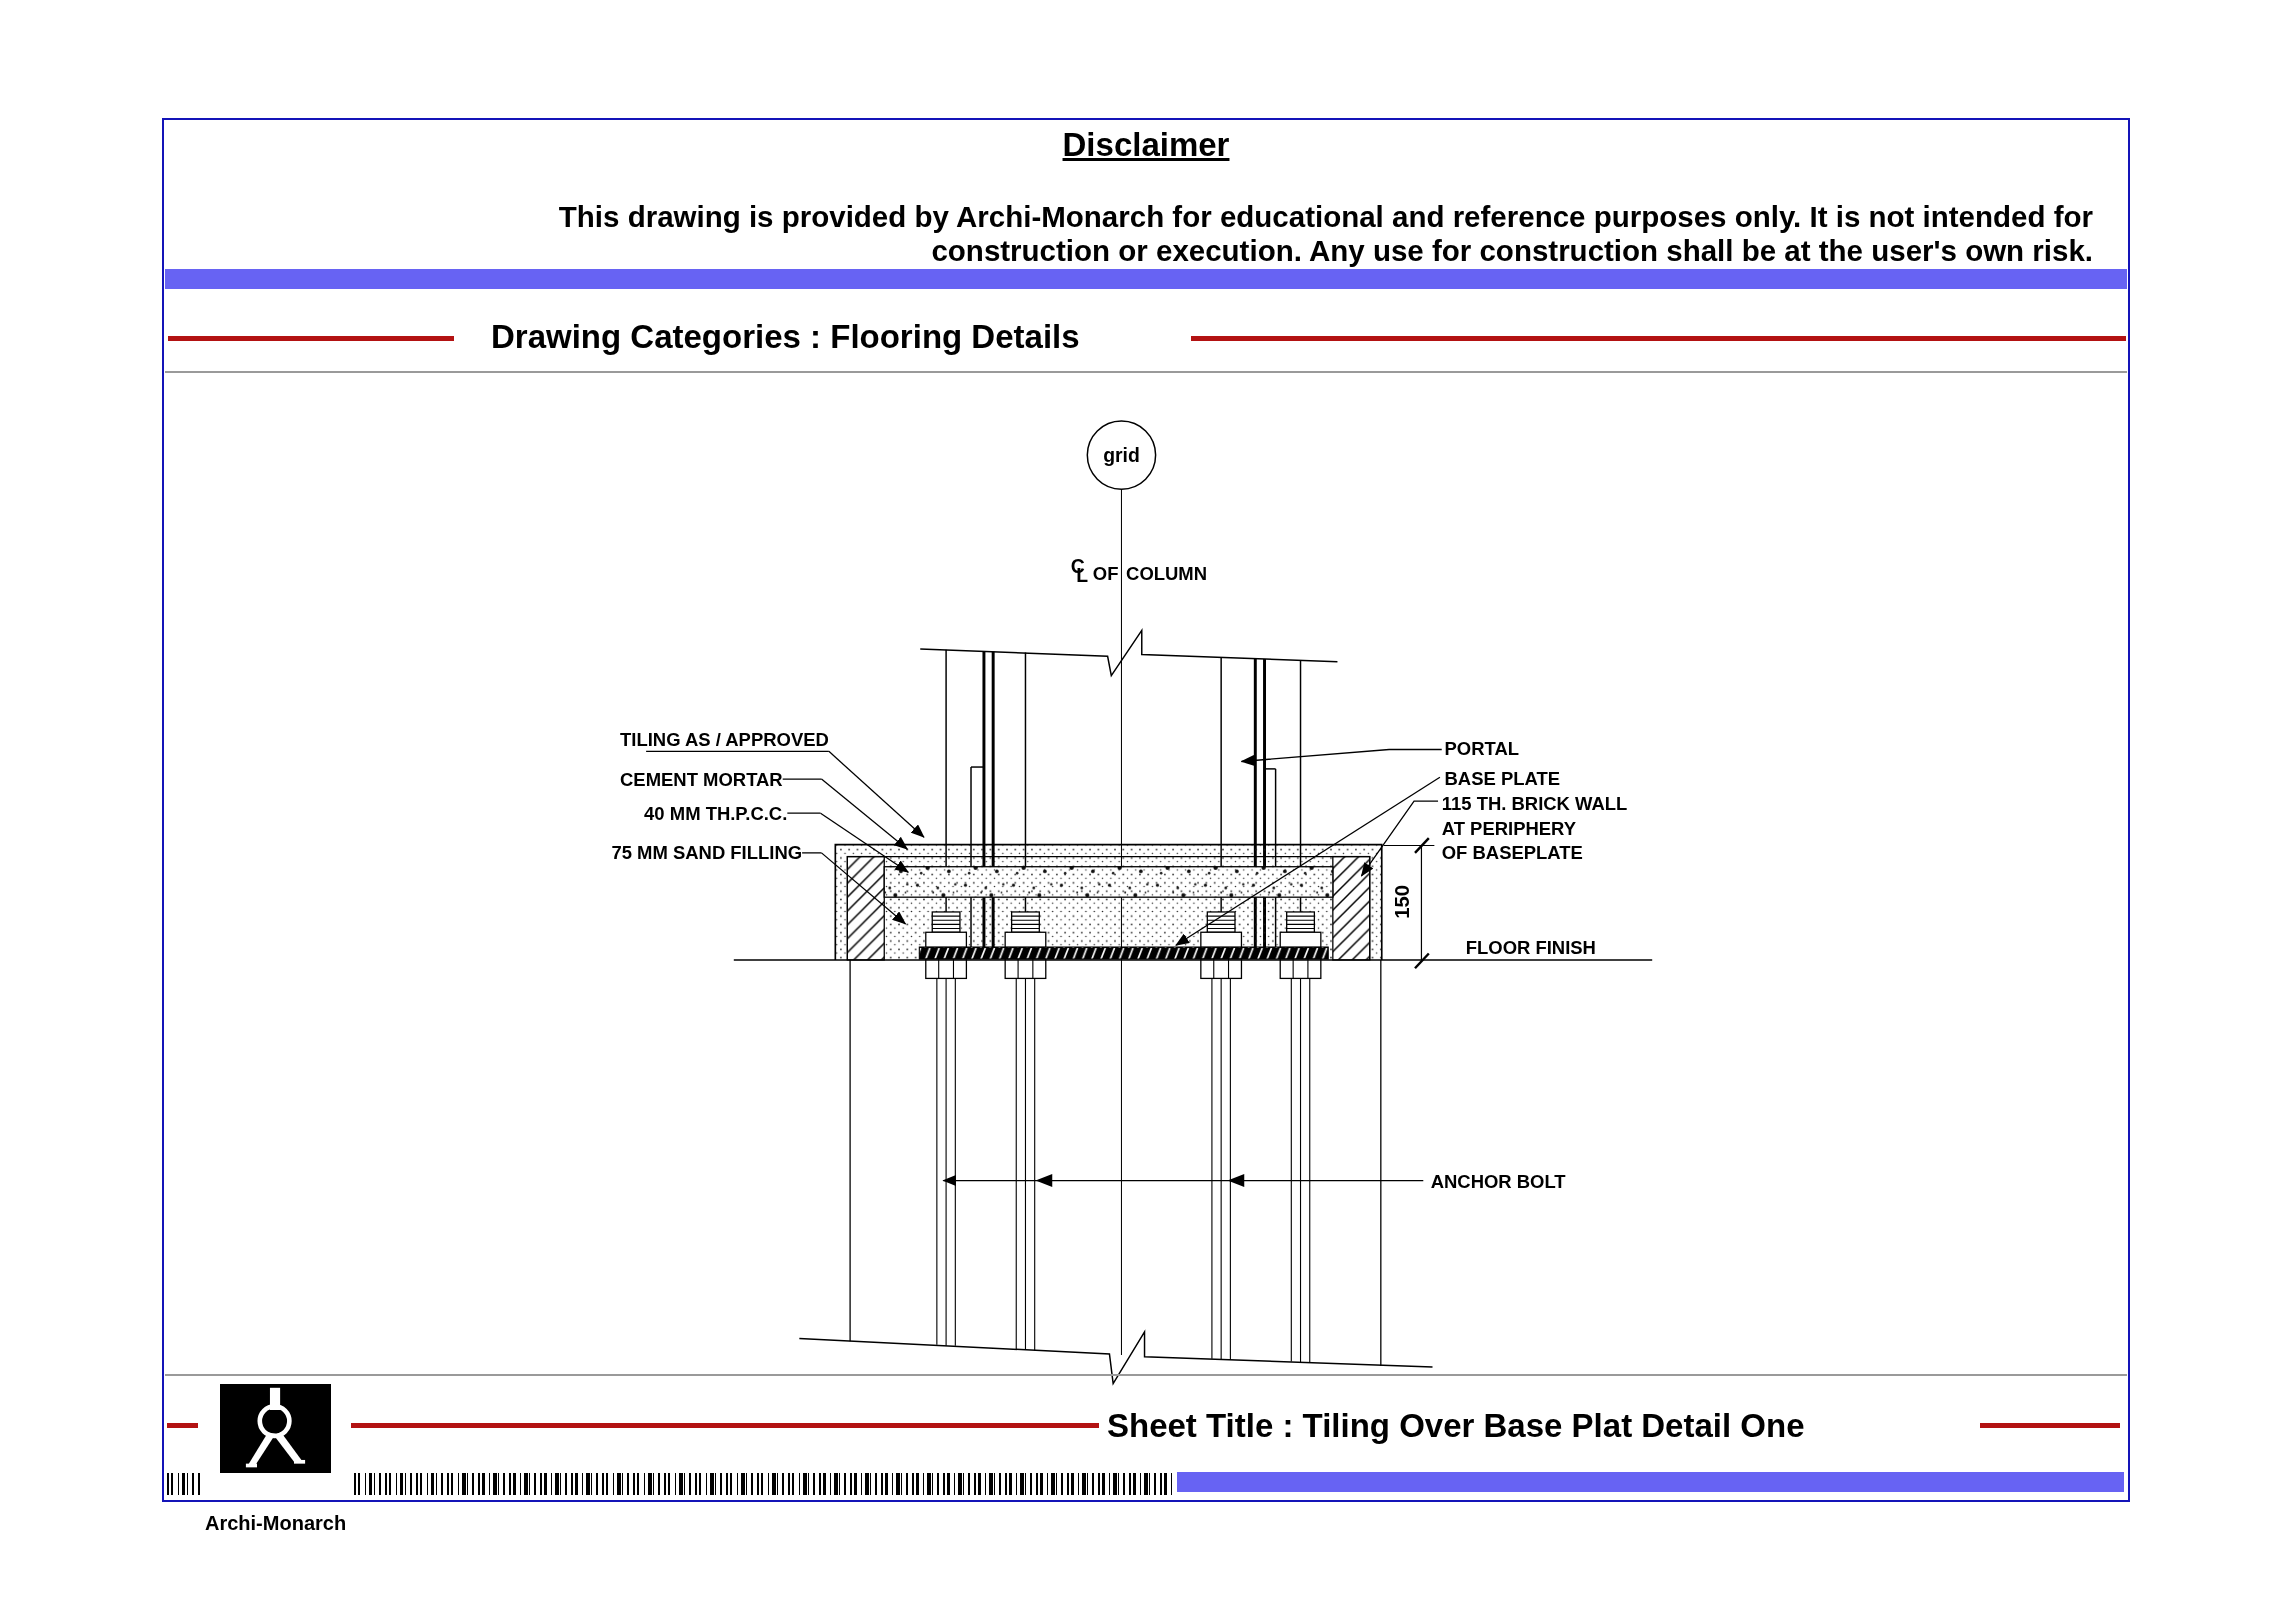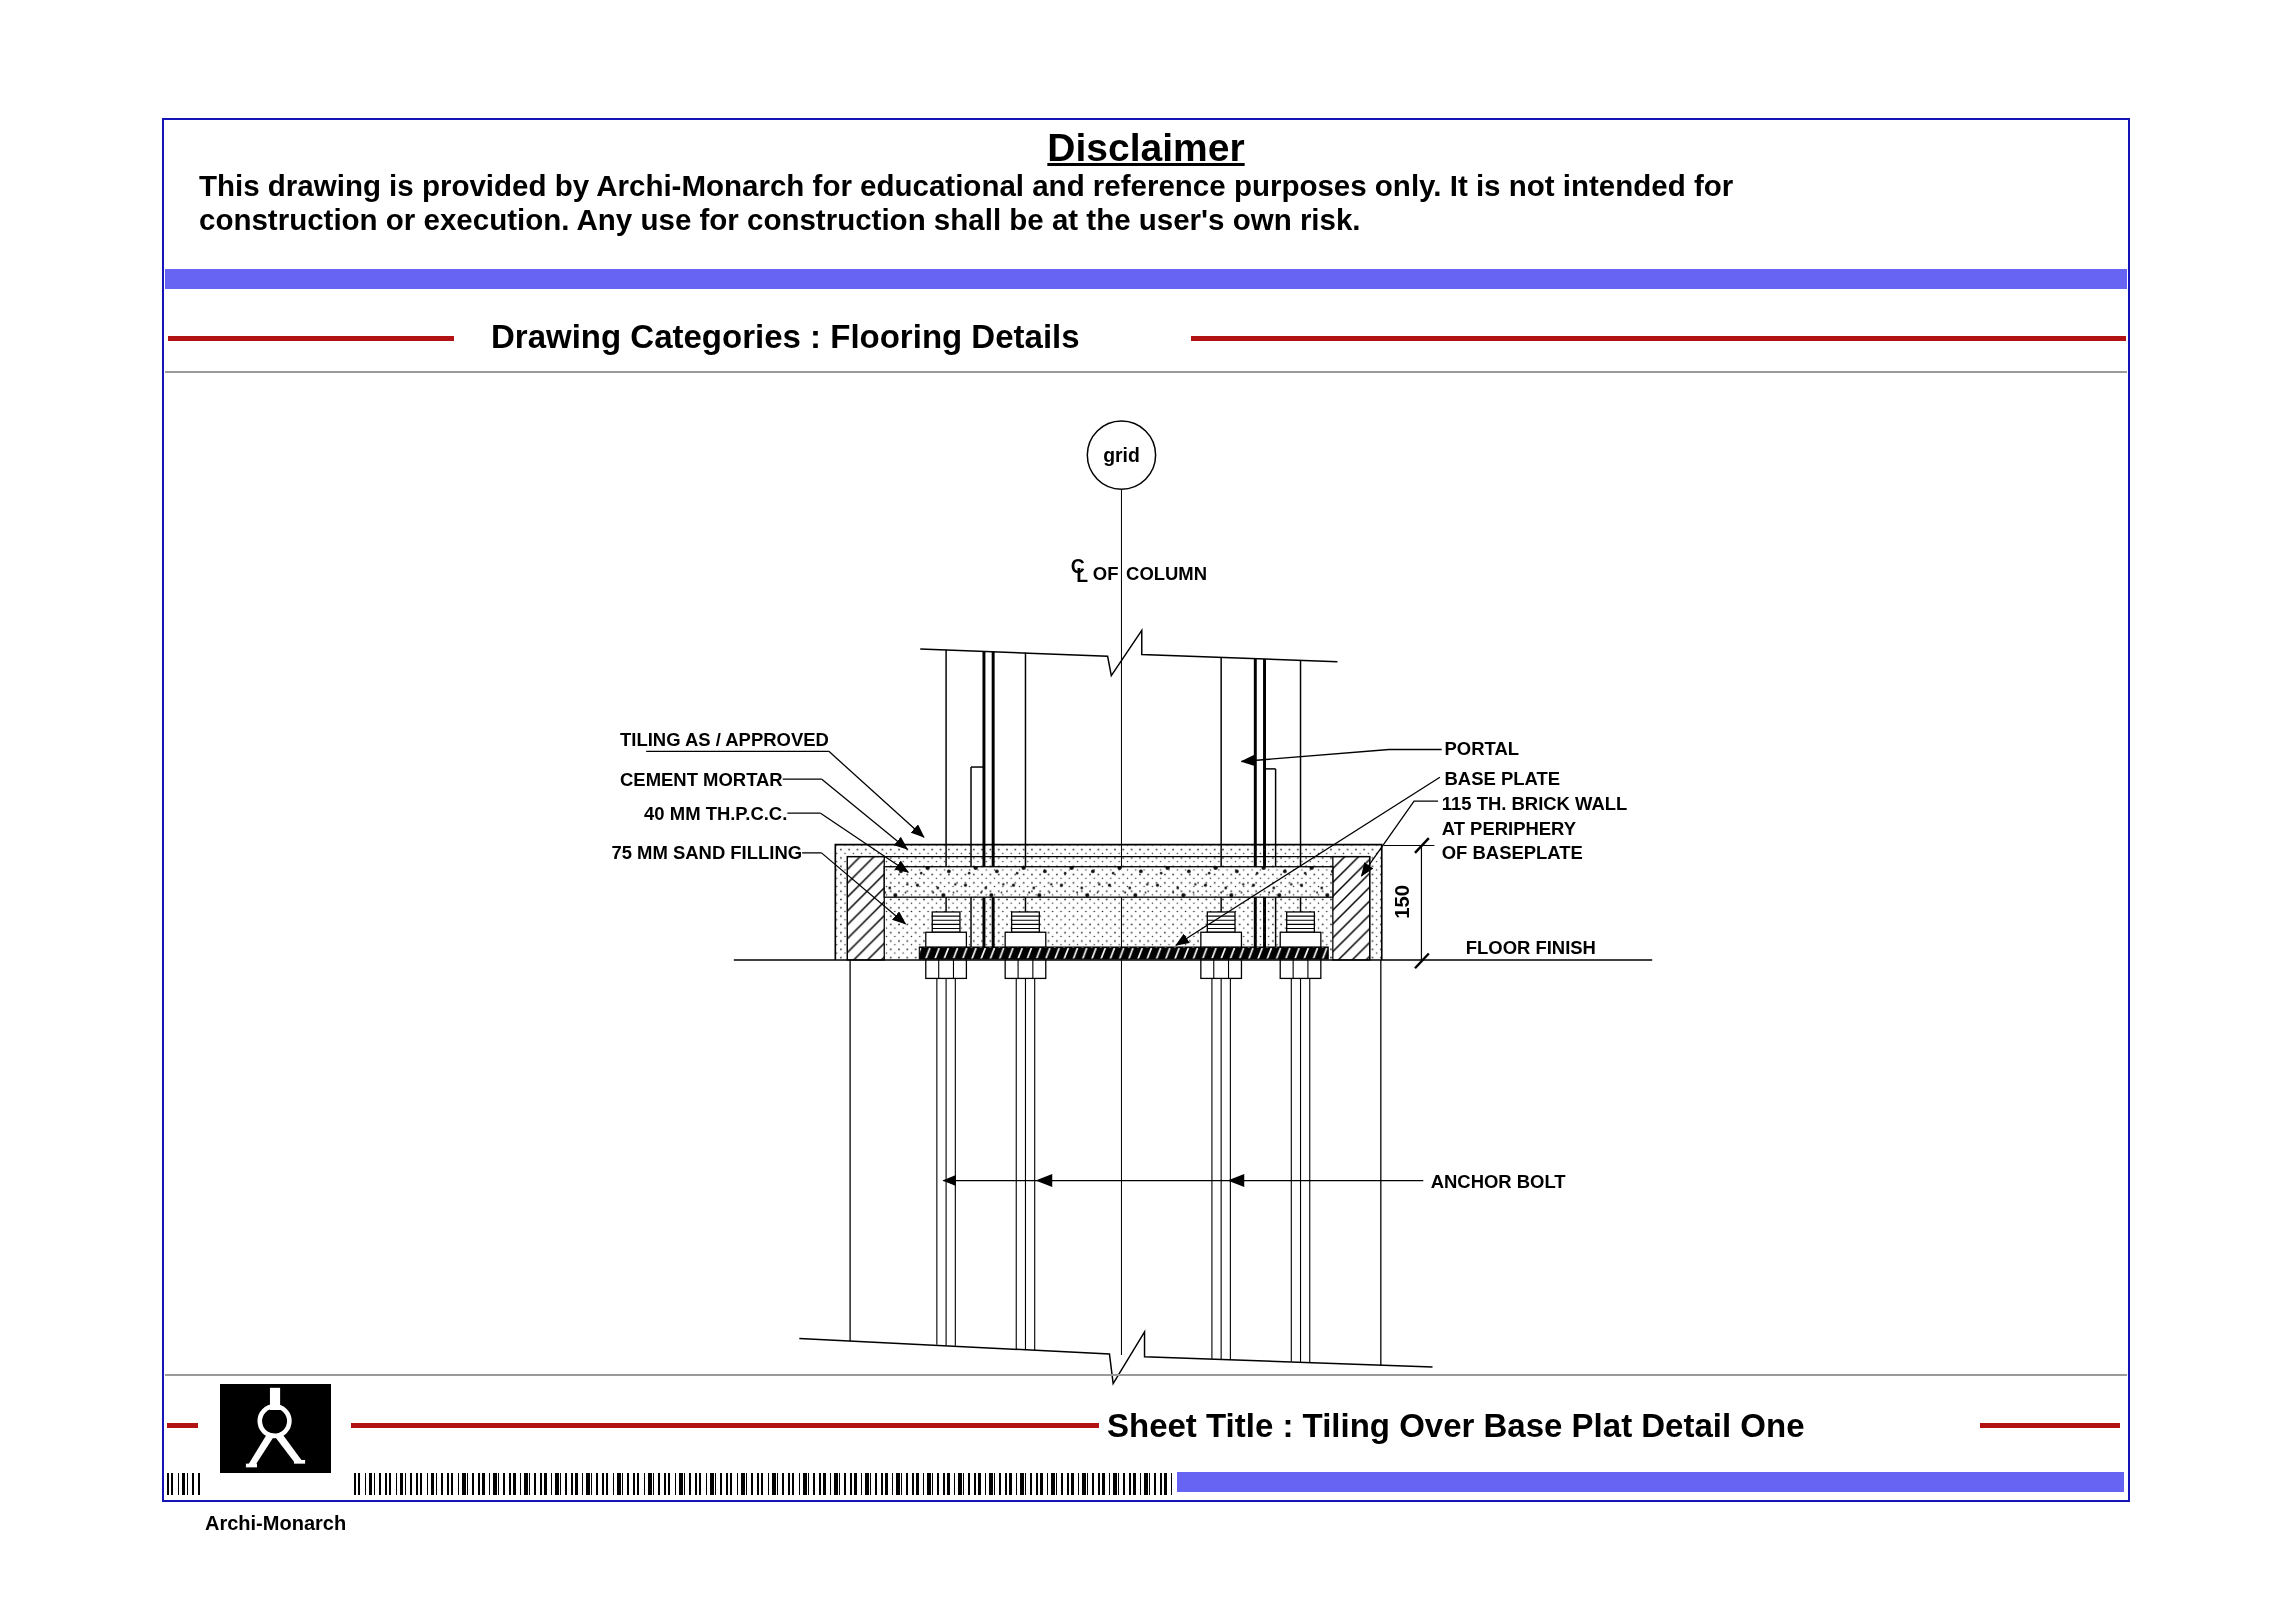--- a/index.html
+++ b/index.html
@@ -1,23 +1,23 @@
 <!DOCTYPE html>
 <html style="font-size:14.8px"><head>
 <meta charset="utf-8">
 <style>
   html,body{margin:0;padding:0;background:#fff;}
   .page{position:relative;width:2290px;height:1619px;background:#fff;overflow:hidden;
         font-family:"Liberation Sans",sans-serif;color:#000;}
   .frame{position:absolute;left:162px;top:118px;width:1968px;height:1384px;
          border:2.8px solid #1414b8;box-sizing:border-box;background:#fff;}
   .disc-title{position:absolute;left:162px;top:126px;width:1968px;text-align:center;
-              font-size:39px;font-weight:bold;text-decoration:underline;}
-  .disc-line{position:absolute;left:199px;width:1894px;text-align:left;
-             font-size:29.5px;font-weight:bold;}
+              font-size:33px;font-weight:bold;text-decoration:underline;}
+  .disc-line{position:absolute;left:199px;width:1894px;text-align:right;
+             font-size:29.5px;font-weight:bold;margin-top:31px;}
   .bar{position:absolute;background:#6763f3;}
   .redline{position:absolute;background:#b31212;height:4.6px;}
   .cat-text{position:absolute;left:464px;top:318px;font-size:33px;font-weight:bold;margin-left:27px;}
   .divider{position:absolute;left:165px;width:1962px;height:1.8px;background:#9a9a9a;}
   .sheet-title{position:absolute;left:1107px;top:1407px;font-size:33px;font-weight:bold;white-space:nowrap;text-align:right;}
   .logo{position:absolute;left:220px;top:1384px;width:111px;height:89px;background:#000;}
   .brand{position:absolute;left:205px;top:1472px;font-size:20px;font-weight:bold;white-space:nowrap;margin-top:40px;}
   .barcode{position:absolute;top:1473px;height:22px;
     background:repeating-linear-gradient(90deg,
       #000 0 1.8px,#fff 1.8px 3.7px,#000 3.7px 6.5px,#fff 6.5px 11px,#000 11px 12px,#fff 12px 14.8px,

